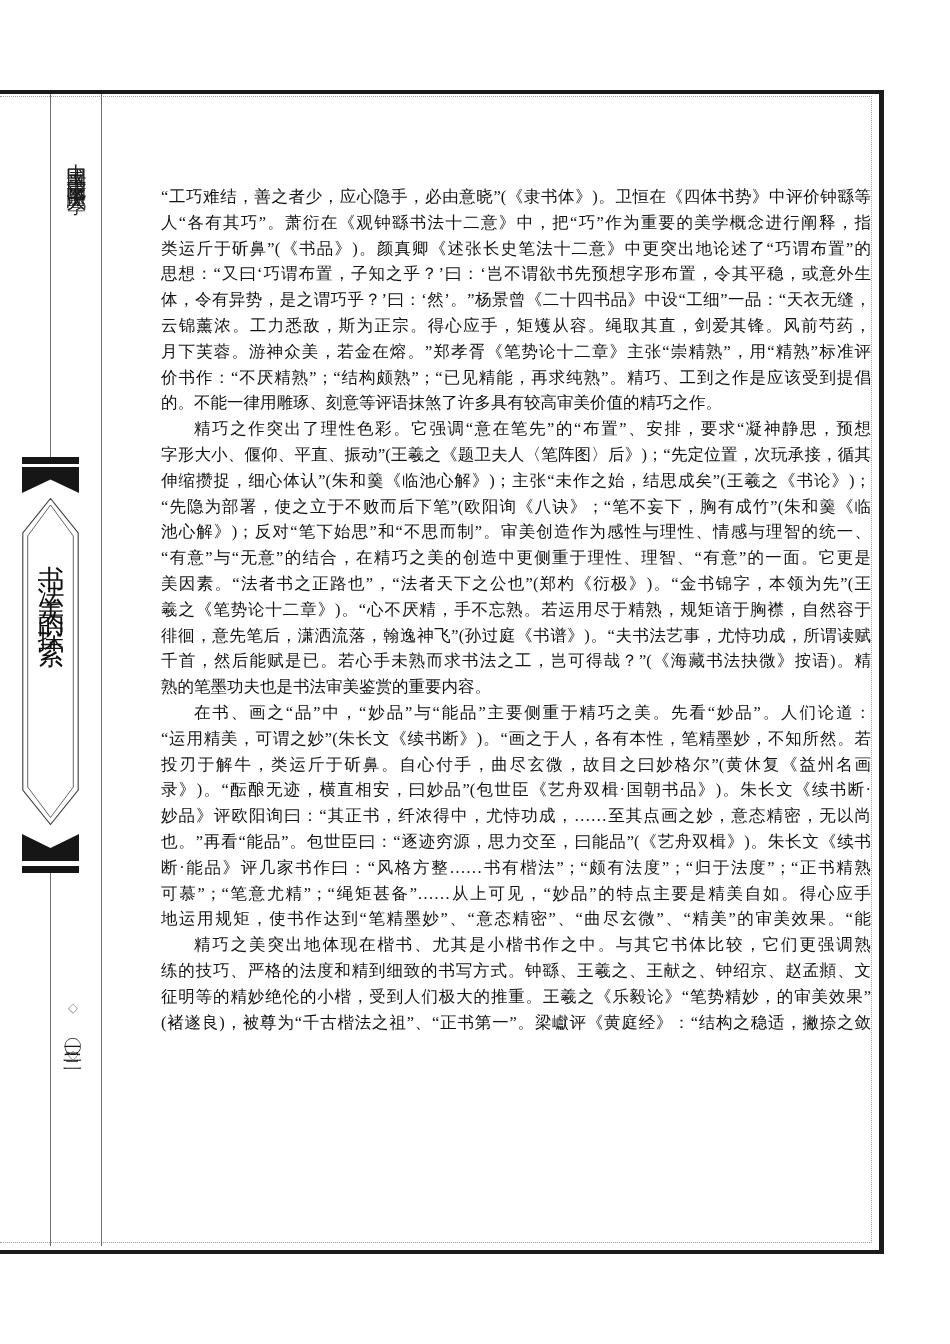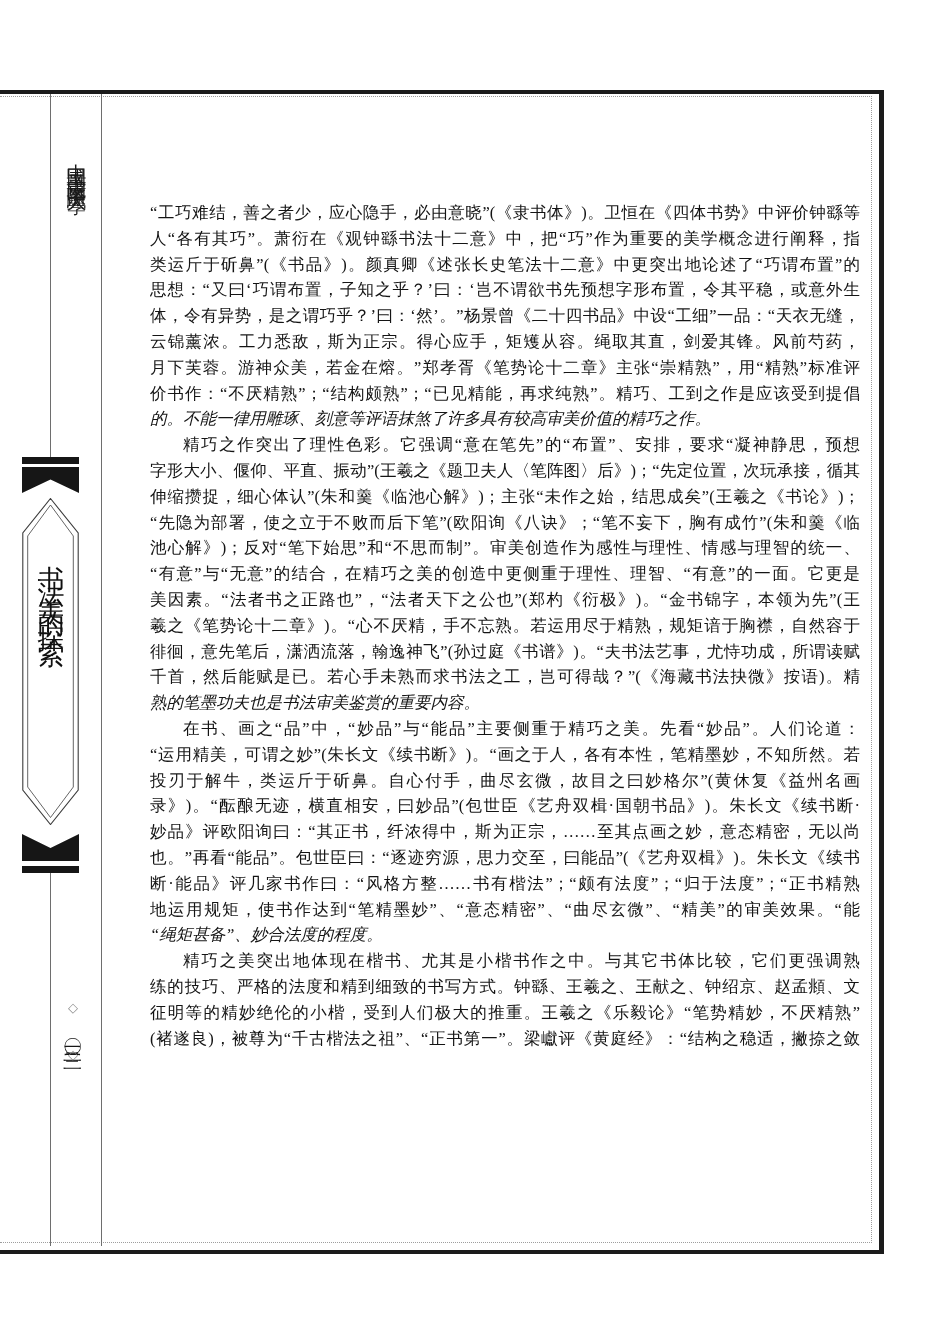--- a/index.html
+++ b/index.html
@@ -56,30 +56,30 @@
   }
   .em-bar2 { margin-top:5px; height:7px; background:#161616; }
   .em-title {
     position:absolute; left:50%; top:46px; transform:translateX(-50%);
     writing-mode:vertical-rl; text-orientation:upright;
     font-size:27px; letter-spacing:15px; color:#101010; line-height:1;
   }
 
   
   .main {
-    position:absolute; left:150px; top:184px; width:710px;margin-top:16px;
+    position:absolute; left:161px; top:184px; width:710px;
   }
   .tl {
     font-size:16.5px; line-height:25.8px; height:25.8px;
     text-align:justify; text-align-last:justify;
     overflow:hidden; white-space:normal;
     color:#141414;
   }
   .tl.ind  { text-indent:33px; }
-  .tl.pend { text-align-last:left;font-style:italic; }
+  .tl.pend { text-align-last:left; }
   .em-dots {
     -webkit-text-emphasis:filled dot #141414;
     -webkit-text-emphasis-position:under;
     text-emphasis:filled dot #141414;
     text-emphasis-position:under right;
   }
 </style>
 </head>
 <body>
 
@@ -131,25 +131,25 @@
     <div class="tl">美因素。“法者书之正路也”，“法者天下之公也”(郑杓《衍极》)。“金书锦字，本领为先”(王</div>
     <div class="tl">羲之《笔势论十二章》)。“心不厌精，手不忘熟。若运用尽于精熟，规矩谙于胸襟，自然容于</div>
     <div class="tl">徘徊，意先笔后，潇洒流落，翰逸神飞”(孙过庭《书谱》)。“夫书法艺事，尤恃功成，所谓读赋</div>
     <div class="tl">千首，然后能赋是已。若心手未熟而求书法之工，岂可得哉？”(《海藏书法抉微》按语)。精</div>
     <div class="tl pend">熟的笔墨功夫也是书法审美鉴赏的重要内容。</div>
 
     <div class="tl ind">在书、画之“品”中，“妙品”与“能品”主要侧重于精巧之美。先看“妙品”。人们论道：</div>
     <div class="tl">“运用精美，可谓之妙”(朱长文《续书断》)。“画之于人，各有本性，笔精墨妙，不知所然。若</div>
     <div class="tl">投刃于解牛，类运斤于斫鼻。自心付手，曲尽玄微，故目之曰妙格尔”(黄休复《益州名画</div>
     <div class="tl">录》)。“酝酿无迹，横直相安，曰妙品”(包世臣《艺舟双楫·国朝书品》)。朱长文《续书断·</div>
-    <div class="tl">妙品》评欧阳询曰：“其正书，纤浓得中，斯为正宗，……至其点画之妙，意态精密，无以尚</div>
+    <div class="tl">妙品》评欧阳询曰：“其正书，纤浓得中，尤恃功成，……至其点画之妙，意态精密，无以尚</div>
     <div class="tl">也。”再看“能品”。包世臣曰：“逐迹穷源，思力交至，曰能品”(《艺舟双楫》)。朱长文《续书</div>
     <div class="tl">断·能品》评几家书作曰：“风格方整……书有楷法”；“颇有法度”；“归于法度”；“正书精熟</div>
+    <div class="tl"><span>可慕”；“笔意尤精”；“绳矩甚备”……从上可见，“妙品”的特点主要是</span><span class="em-dots">精美自如</span><span>。得心应手</span></div>
     <div class="tl">地运用规矩，使书作达到“笔精墨妙”、“意态精密”、“曲尽玄微”、“精美”的审美效果。“能</div>
-    <div class="tl pend">“绳矩甚备”、妙合法度的程度。</div>
 
     <div class="tl ind">精巧之美突出地体现在楷书、尤其是小楷书作之中。与其它书体比较，它们更强调熟</div>
     <div class="tl">练的技巧、严格的法度和精到细致的书写方式。钟繇、王羲之、王献之、钟绍京、赵孟頫、文</div>
-    <div class="tl">征明等的精妙绝伦的小楷，受到人们极大的推重。王羲之《乐毅论》“笔势精妙，不厌精熟”</div>
+    <div class="tl">征明等的精妙绝伦的小楷，受到人们极大的推重。王羲之《乐毅论》“笔势精妙，的审美效果”</div>
     <div class="tl">(褚遂良)，被尊为“千古楷法之祖”、“正书第一”。梁巘评《黄庭经》：“结构之稳适，撇捺之敛</div>
   </div>
 
 </div>
 
 </body></html>

